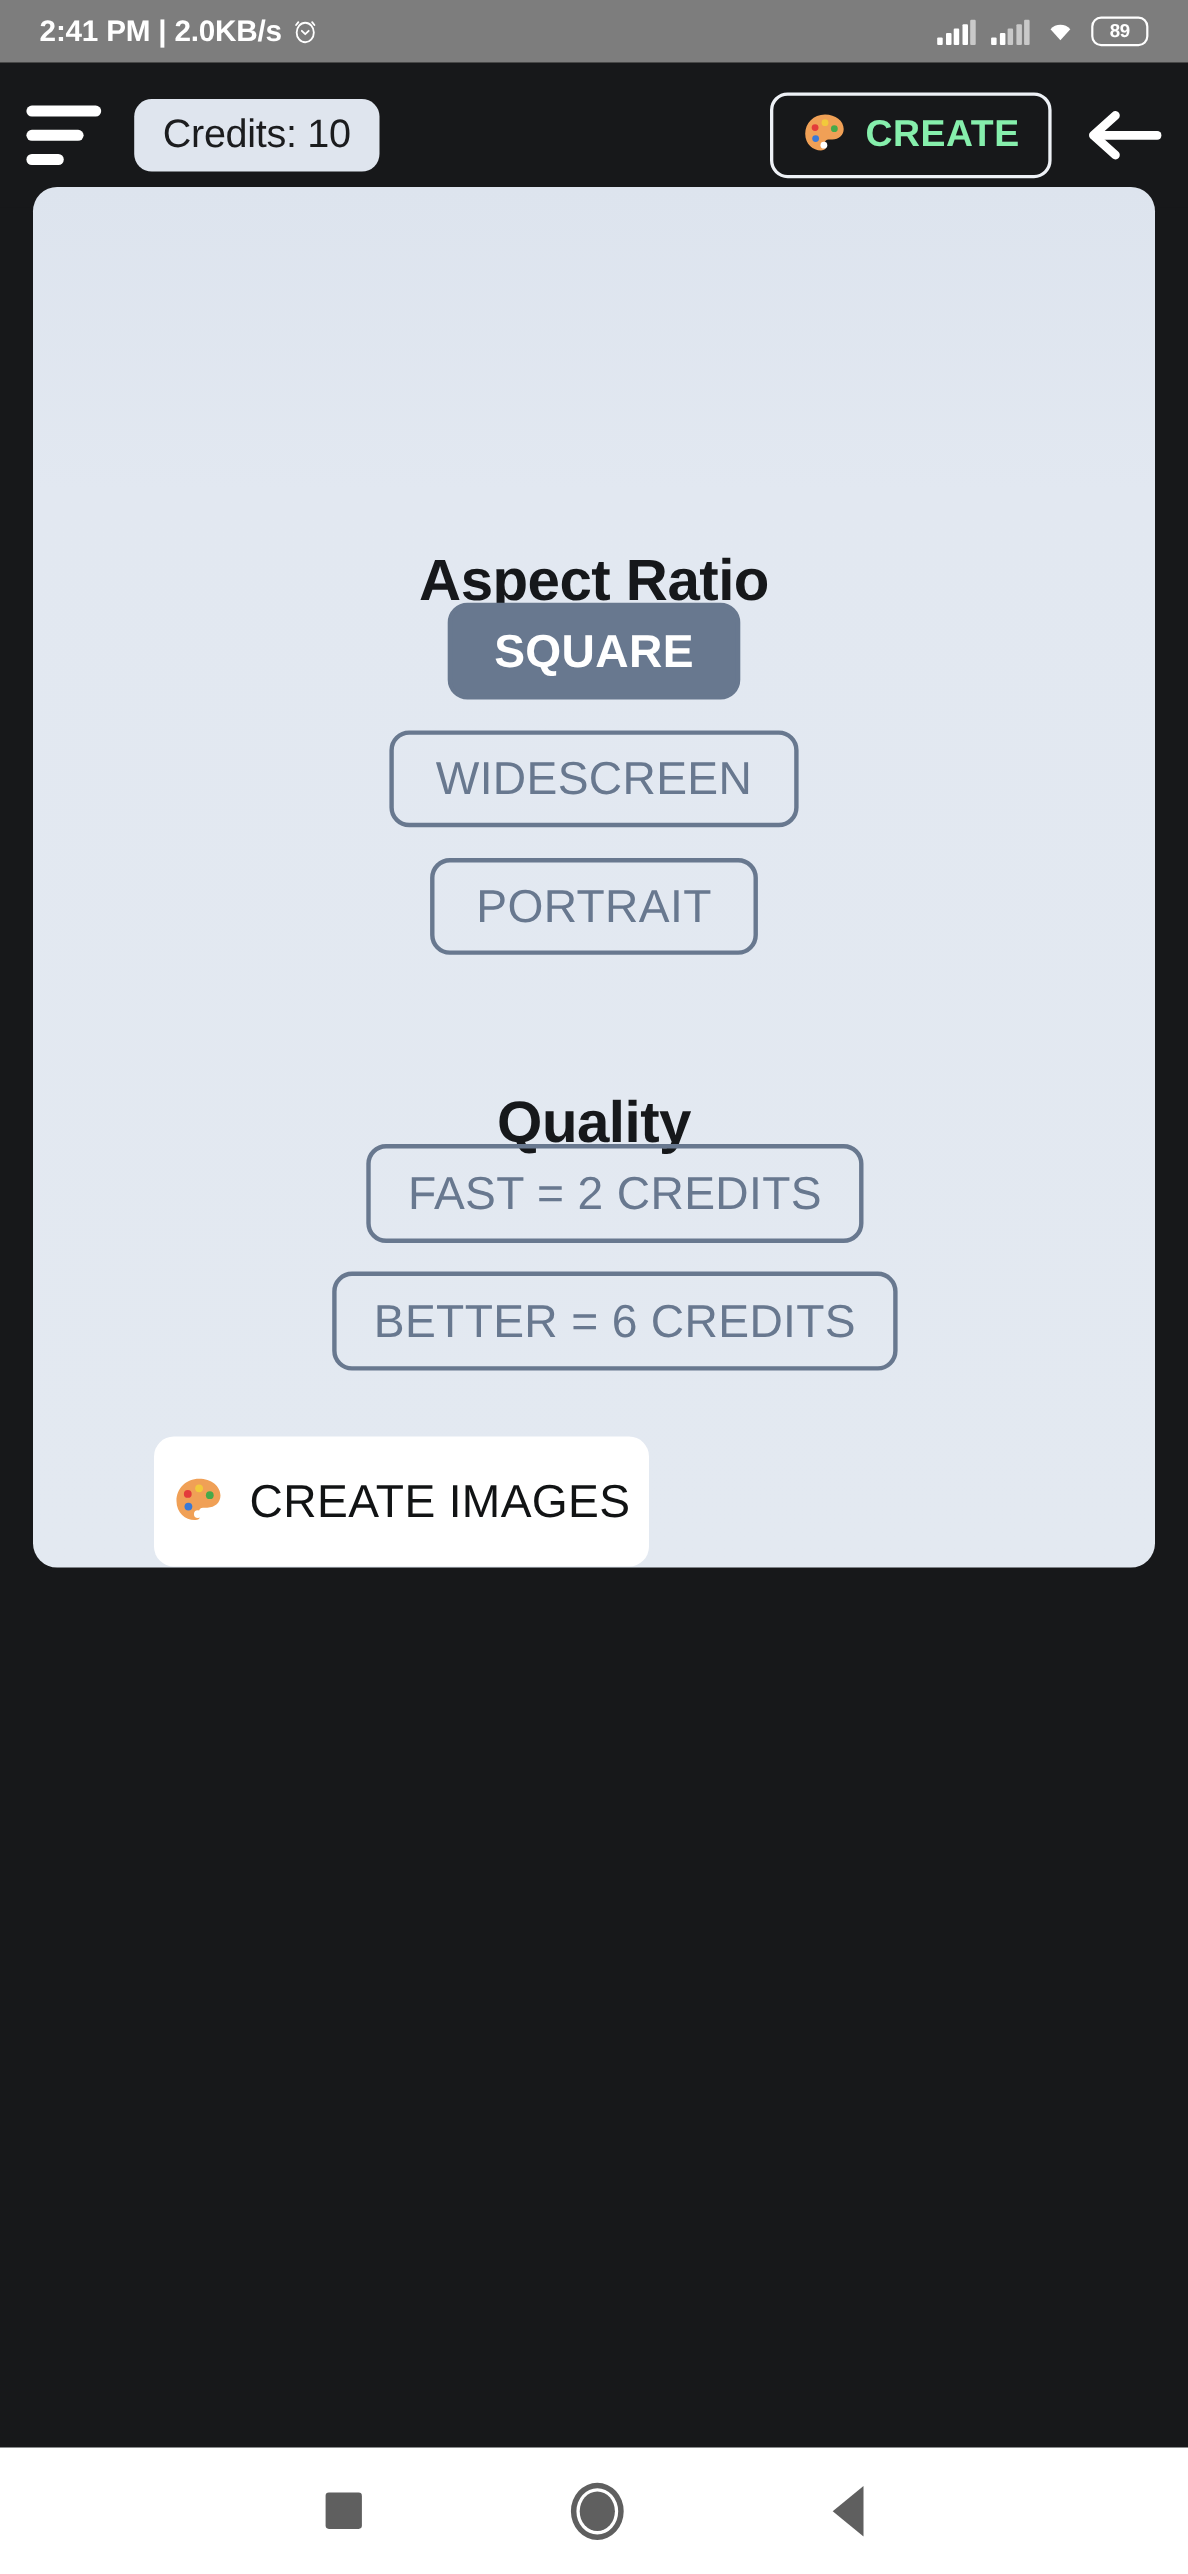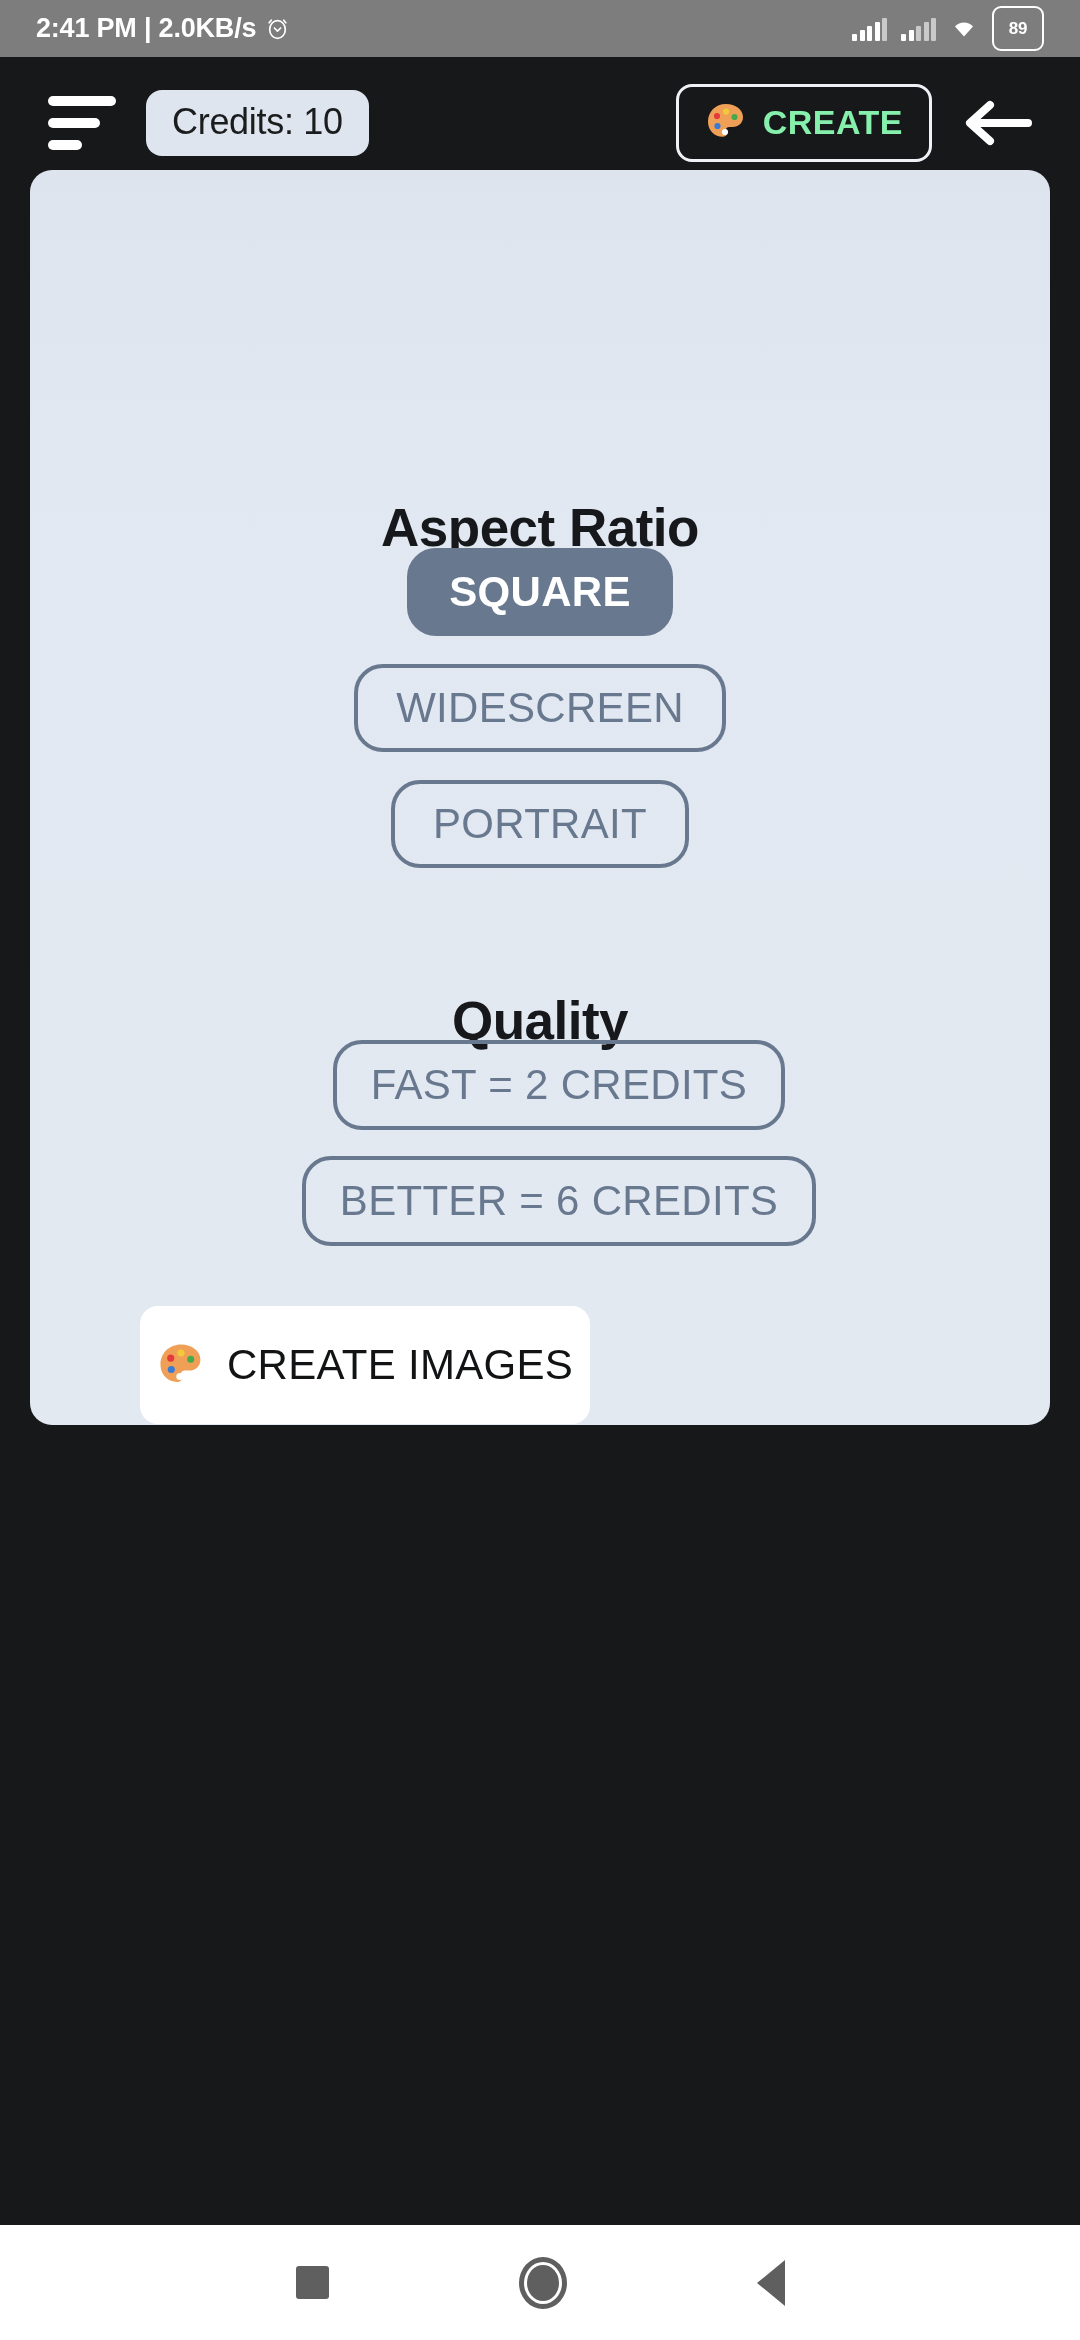--- a/index.html
+++ b/index.html
@@ -30,29 +30,29 @@
   .sig i:nth-child(3){height:15px}
   .sig i:nth-child(4){height:19px}
   .sig i:nth-child(5){height:23px; background:#c9c9c9}
   .sig.dim i:nth-child(1){background:#fff}
   .sig.dim i:nth-child(2){background:#fff}
   .sig.dim i:nth-child(3){background:#c9c9c9}
   .sig.dim i:nth-child(4){background:#c9c9c9}
   .sig.dim i:nth-child(5){background:#c9c9c9}
   .wifi-icon { width:28px; height:24px; }
   .battery {
-    width:52px; height:45px; border:2.5px solid #fff; border-radius:9px;
+    width:52px; height:27px; border:2.5px solid #fff; border-radius:9px;
     display:flex; align-items:center; justify-content:center;
     font-size:17px; font-weight:bold; color:#fff; letter-spacing:-0.3px;
   }
 
   
   .app-bar {
     position:absolute; top:57px; left:0; width:1080px; height:132px;
-    background:#17181a; display:flex; align-items:center; padding:0 48px;
+    background:#17181a; display:flex; align-items:center; padding:0 24px;
   }
   .menu-icon { width:70px; height:56px; display:flex; flex-direction:column;
                justify-content:center; gap:12px; flex-shrink:0; }
   .menu-icon span { display:block; height:10px; background:#fff; border-radius:6px; }
   .menu-icon span:nth-child(1){ width:68px; }
   .menu-icon span:nth-child(2){ width:52px; }
   .menu-icon span:nth-child(3){ width:34px; }
 
   .credits-chip {
     margin-left:28px; background:#dfe5ee; color:#1b1c1e;
@@ -81,21 +81,21 @@
   }
 
   .section-title {
     text-align:center; font-size:53px; font-weight:bold; color:#16181b;
     letter-spacing:-0.5px; line-height:1;margin-top:36px;
   }
 
   .btn-col { display:flex; flex-direction:column; align-items:center; }
 
   .opt {
-    border-radius:29px; line-height:1; white-space:nowrap;
+    border-radius:18px; line-height:1; white-space:nowrap;
     font-size:42px; letter-spacing:0.3px; text-align:center;
     display:flex; align-items:center; justify-content:center;
   }
   .opt.outline {
     border:4px solid #68788f; background:transparent; color:#68788f; font-weight:400;
   }
   .opt.filled {
     background:#68788f; color:#ffffff; border:4px solid #68788f; font-weight:bold;
   }
 

